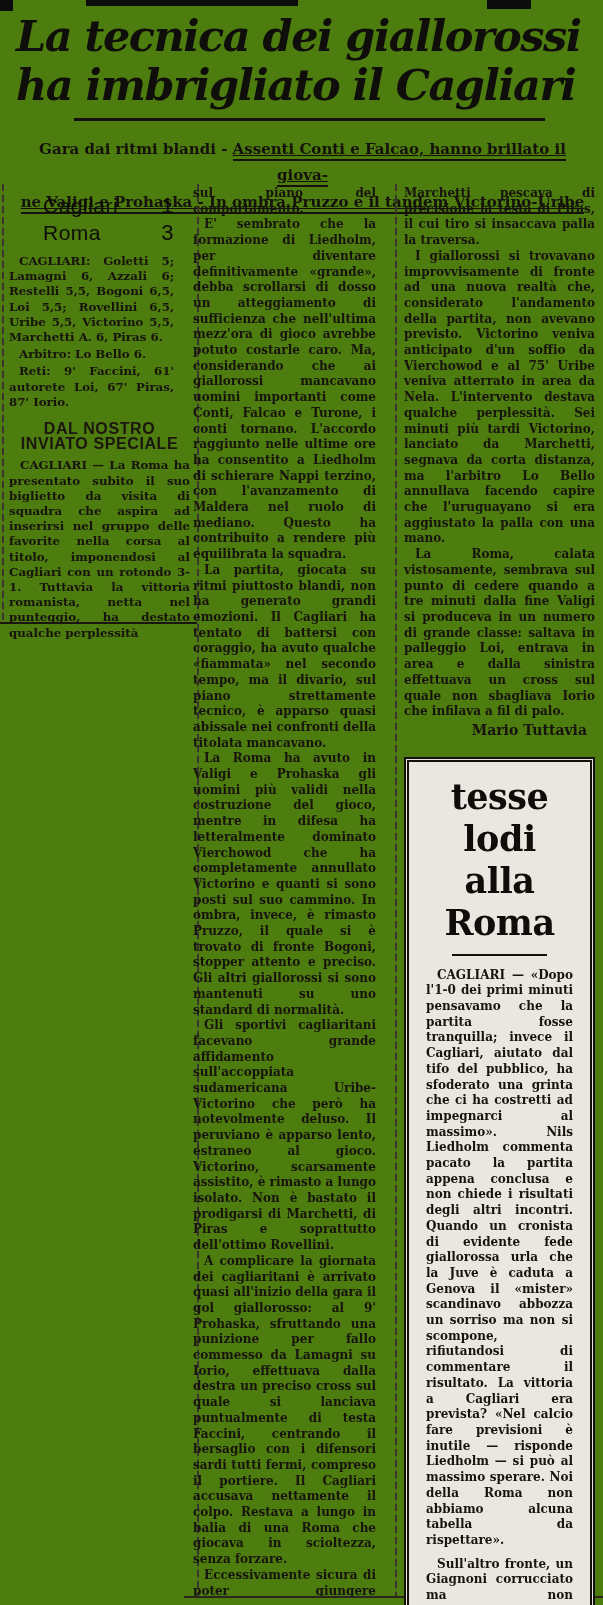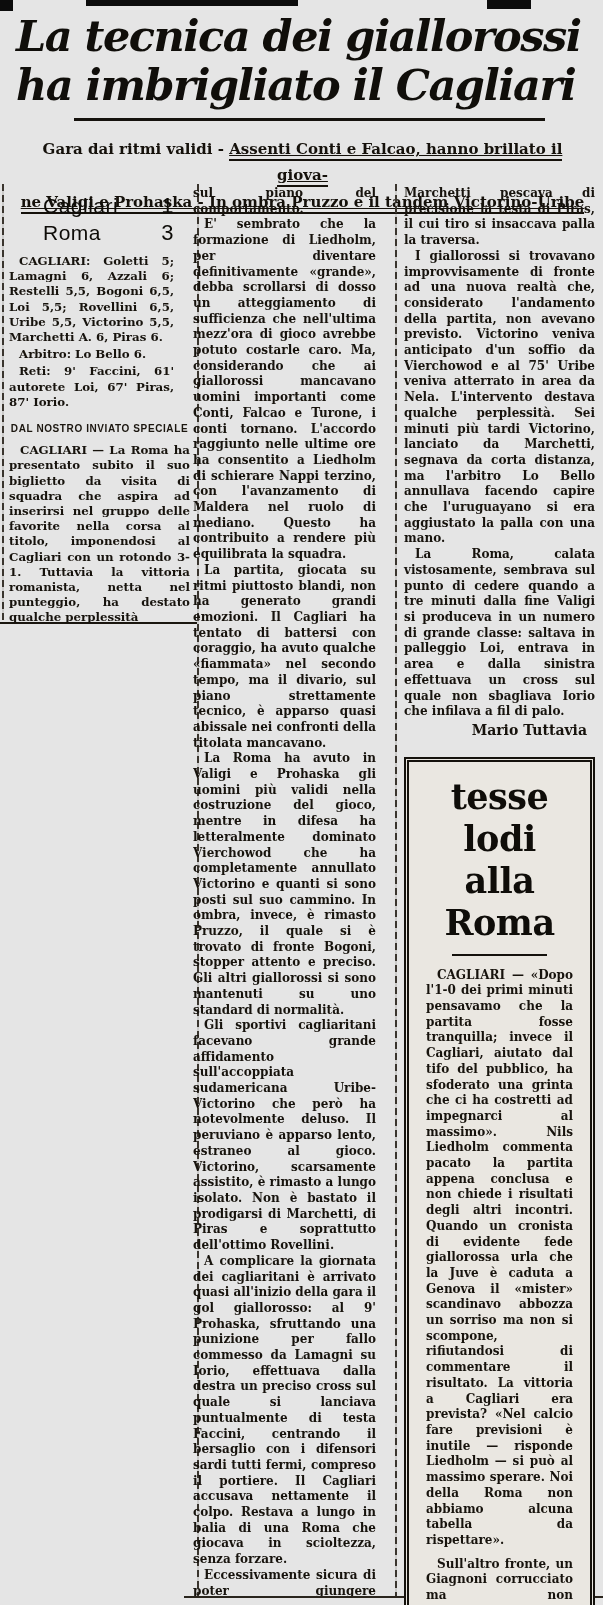--- a/index.html
+++ b/index.html
@@ -1,18 +1,18 @@
 <!DOCTYPE html>
 <html lang="it"><head>
 <meta charset="utf-8">
 <style>
   html,body{margin:0;padding:0;background:#cfccc6;}
   .page{
     position:relative;width:603px;height:1605px;margin:0 auto;
-    background:#e5e5e5;color:#17130d;overflow:hidden;
+    background:#4d7c0f;color:#17130d;overflow:hidden;
     font-family:"DejaVu Serif", serif;
   }
   .fragment{position:absolute;background:#0c0c0c;}
 
   
   .headline{
     margin:12px 10px 0 16px;
     font-style:italic;font-weight:bold;
     font-size:43px;line-height:1.13;letter-spacing:-1.5px;
     color:#100e0a;
@@ -53,21 +53,21 @@
     font-family:"Liberation Sans", sans-serif;font-weight:normal;
     font-size:21px;line-height:27px;letter-spacing:.5px;color:#0e0c08;margin-left:32px;
   }
   .score-row .num{padding-right:14px;font-size:22px;}
 
   .lineups p{margin:0 16px 2px 0;text-indent:10px;hyphens:auto;-webkit-hyphens:auto;}
 
   .kicker{
     margin:11px 0 7px 0;text-align:center;
     font-family:"Liberation Sans", sans-serif;font-weight:bold;
-    font-size:10px;letter-spacing:.6px;color:#1b160f;
+    font-size:16px;letter-spacing:.6px;color:#1b160f;
   }
 
   .byline{text-align:right;padding-right:8px;margin-top:3px;font-size:14px;font-weight:bold;}
 
   
   .sidebox{
     margin-top:18px;height:925px;box-sizing:border-box;
     border:5px double #14110c;background:#eae7e1;
     padding:14px 9px 8px 9px;
   }
@@ -87,21 +87,21 @@
   <div class="fragment" style="left:86px;top:0;width:212px;height:6px;"></div>
   <div class="fragment" style="left:487px;top:0;width:44px;height:9px;"></div>
 
   <div class="headline">
     <div>La tecnica dei giallorossi</div>
     <div>ha imbrigliato il Cagliari</div>
   </div>
   <div class="headline-rule"></div>
 
   <div class="subhead">
-    <div><span>Gara dai ritmi validi - </span><span class="u">Assenti Conti e Falcao, hanno brillato il giova-</span></div>
+    <div><span>Gara dai ritmi blandi - </span><span class="u">Assenti Conti e Falcao, hanno brillato il giova-</span></div>
     <div><span class="u">ne Valigi e Prohaska - In ombra Pruzzo e il tandem Victorino-Uribe</span></div>
   </div>
 
   <div class="vrule left-edge"></div>
   <div class="vrule r1"></div>
   <div class="vrule r2"></div>
   <div class="hrule-col1"></div>
   <div class="hrule-bottom"></div>
 
   <div class="col col1">

